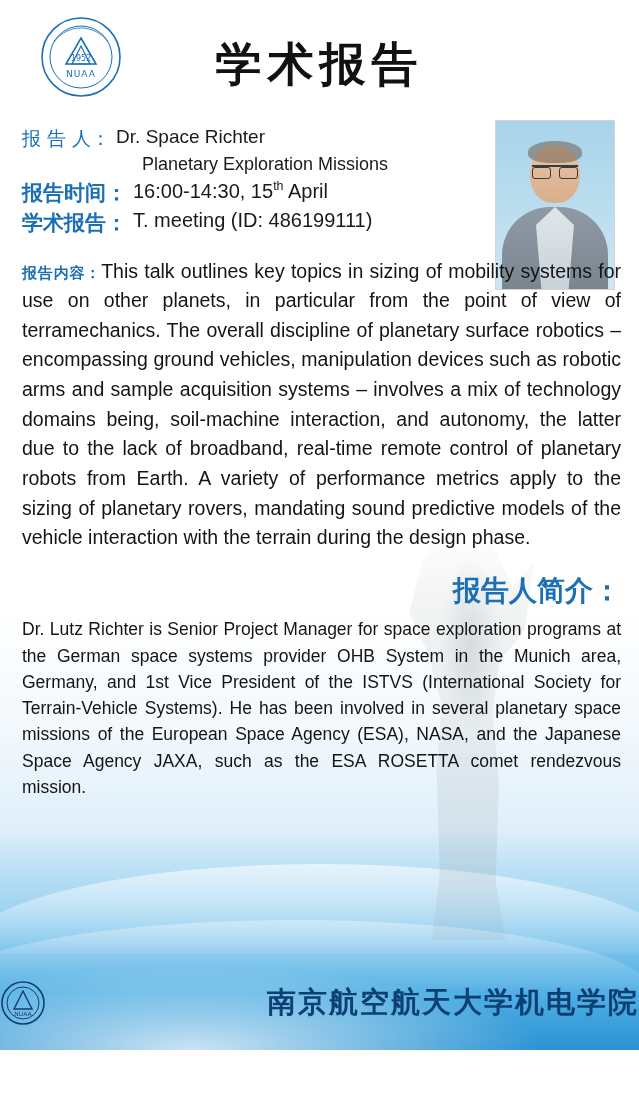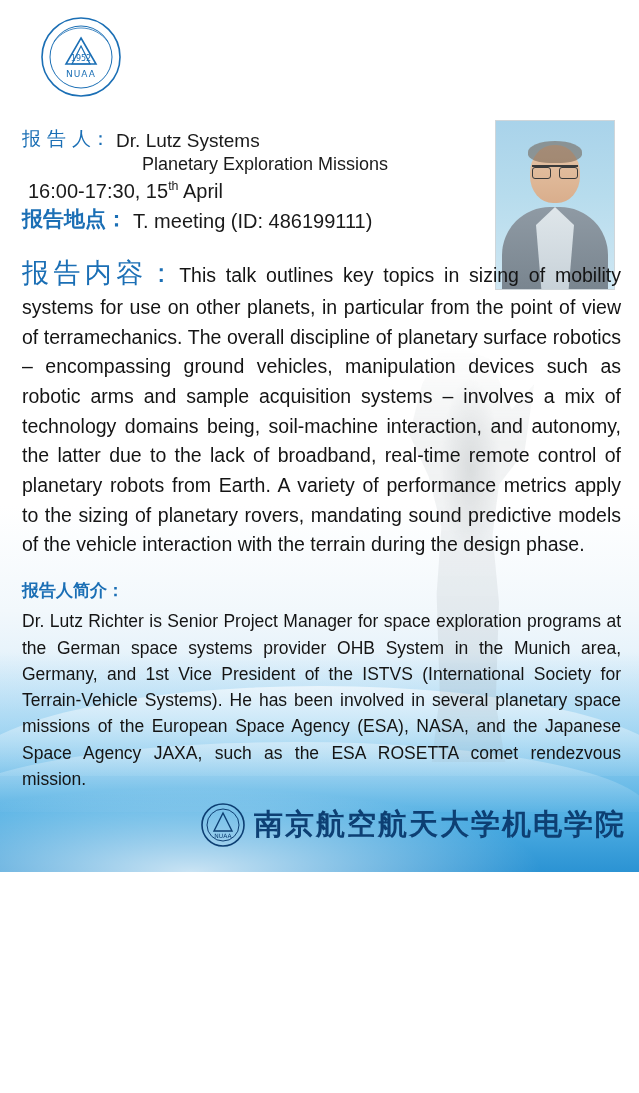--- a/index.html
+++ b/index.html
@@ -10,21 +10,21 @@
     width: 639px;
     height: 1093px;
     font-family: "Liberation Sans", sans-serif;
     background: #ffffff;
     overflow: hidden;
   }
 
   .poster {
     position: relative;
     width: 639px;
-    height: 872px;
+    height: 1050px;
     overflow: hidden;
     background:
       linear-gradient(to bottom,
         #ffffff 0%,
         #ffffff 58%,
         #f2f8fc 70%,
         #dceefa 80%,
         #bfe2f6 88%,
         #8fcdef 94%,
         #6bbce9 100%);
@@ -170,21 +170,21 @@
     height: 82px;
     background: linear-gradient(to bottom, #dfe6ea, #c8d2d9);
     clip-path: polygon(50% 0%, 100% 22%, 86% 100%, 14% 100%, 0% 22%);
   }
 
   .info-block {
     padding-top: 14px;
   }
   .row {
     display: flex;
-    align-items: flex-end;
+    align-items: flex-start;
     margin-bottom: 2px;
   }
   .lbl {
     color: #1b6fb5;
     font-family: "DejaVu Sans", sans-serif;
     font-size: 19px;
     white-space: nowrap;
     flex: none;
   }
   .val {
@@ -211,48 +211,49 @@
   .abstract {
     font-size: 19.5px;
     line-height: 1.52;
     color: #141414;
     text-align: justify;
     text-justify: inter-word;
   }
   .abstract .inline-lbl {
     color: #1b6fb5;
     font-family: "DejaVu Sans", sans-serif;
-    font-weight: normal;
-    font-size: 27px;
+    font-weight: bold;
+    font-size: 15px;
   }
 
   .bio-head {
     margin-top: 16px;
     color: #1b6fb5;
     font-family: "DejaVu Sans", sans-serif;
     font-weight: bold;
-    font-size: 17px;
+    font-size: 28px;
+    text-align: right;
   }
   .bio {
     margin-top: 6px;
     font-size: 17.5px;
     line-height: 1.5;
     color: #141414;
     text-align: justify;
     text-justify: inter-word;
   }
 
   
   .footer {
     position: absolute;
-    left: 0; right: 13px;
+    left: 0; right: 0;
     bottom: 24px;
     display: flex;
     align-items: center;
-    justify-content: flex-end;
+    justify-content: space-between;
     gap: 8px;
   }
   .footer-logo {
     width: 46px; height: 46px;
     flex: none;
   }
   .footer-text {
     font-family: "DejaVu Sans", sans-serif;
     font-size: 29px;
     font-weight: bold;
@@ -275,47 +276,49 @@
       <svg viewBox="0 0 82 82" width="82" height="82" aria-hidden="true">
         <circle cx="41" cy="41" r="39" fill="none" stroke="#1b6fb5" stroke-width="1.6"></circle>
         <circle cx="41" cy="41" r="31" fill="none" stroke="#1b6fb5" stroke-width="1"></circle>
         <path d="M41 22 L56 48 L26 48 Z" fill="none" stroke="#1b6fb5" stroke-width="1.6"></path>
         <path d="M41 30 L50 48 L32 48 Z" fill="none" stroke="#1b6fb5" stroke-width="1.2"></path>
         <text x="41" y="45" font-size="8" fill="#1b6fb5" text-anchor="middle" font-family="DejaVu Sans, sans-serif">1952</text>
         <text x="41" y="61" font-size="9" fill="#1b6fb5" text-anchor="middle" font-family="DejaVu Sans, sans-serif" letter-spacing="1">NUAA</text>
         <path d="M14 26 A33 33 0 0 1 68 26" fill="none" stroke="#1b6fb5" stroke-width="0.8"></path>
       </svg>
     </div>
+    <div class="title">学术报告</div>
   </div>
 
   <div class="content">
 
     <div class="photo">
       <div class="body"></div>
       <div class="shirt"></div>
       <div class="head"></div>
       <div class="hair"></div>
       <div class="glasses"></div>
     </div>
 
     <div class="info-block">
 
       <div class="row">
         <span class="lbl">报 告 人：</span>
-        <span class="val">Dr. Lutz Systems</span>
+        <span class="val">Dr. Space Richter</span>
       </div>
 
       <div class="val-indent">Planetary Exploration Missions</div>
 
       <div class="row row-big">
-        <span class="val"><span>16:00-17:30, 15</span><sup>th</sup><span> April</span></span>
+        <span class="lbl">报告时间：</span>
+        <span class="val"><span>16:00-14:30, 15</span><sup>th</sup><span> April</span></span>
       </div>
 
       <div class="row row-big">
-        <span class="lbl">报告地点：</span>
+        <span class="lbl">学术报告：</span>
         <span class="val">T. meeting (ID: 486199111)</span>
       </div>
 
       <div class="abstract-wrap">
         <p class="abstract"><span class="inline-lbl">报告内容：</span><span>This talk outlines key topics in sizing of mobility systems for use on other planets, in particular from the point of view of terramechanics. The overall discipline of planetary surface robotics – encompassing ground vehicles, manipulation devices such as robotic arms and sample acquisition systems – involves a mix of technology domains being, soil-machine interaction, and autonomy, the latter due to the lack of broadband, real-time remote control of planetary robots from Earth. A variety of performance metrics apply to the sizing of planetary rovers, mandating sound predictive models of the vehicle interaction with the terrain during the design phase.</span></p>
       </div>
 
       <div class="bio-head">报告人简介：</div>
       <p class="bio">Dr. Lutz Richter is Senior Project Manager for space exploration programs at the German space systems provider OHB System in the Munich area, Germany, and 1st Vice President of the ISTVS (International Society for Terrain-Vehicle Systems). He has been involved in several planetary space missions of the European Space Agency (ESA), NASA, and the Japanese Space Agency JAXA, such as the ESA ROSETTA comet rendezvous mission.</p>
 

